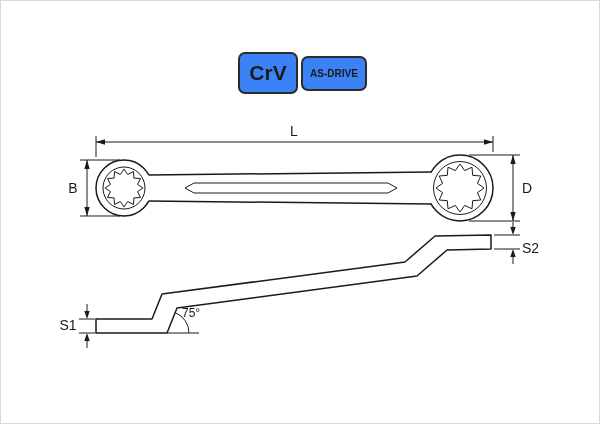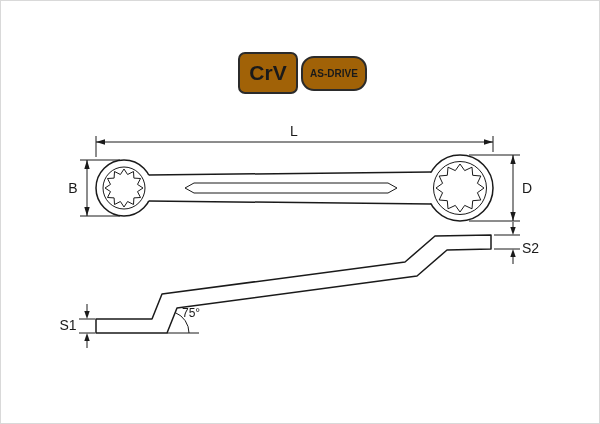--- a/index.html
+++ b/index.html
@@ -3,24 +3,24 @@
 <meta charset="utf-8">
 <style>
   html,body{margin:0;padding:0;background:#ffffff;}
   .canvas{
     position:relative;width:600px;height:424px;box-sizing:border-box;
     background:var(--bg,#ffffff);border:1px solid #d9d9d9;overflow:hidden;
     font-family:"Liberation Sans", sans-serif;
   }
   .badge{
     position:absolute;display:flex;align-items:center;justify-content:center;
-    background:#a16207;border:2px solid #2b2b2b;border-radius:7px;color:#1a1a1a;
+    background:#3b82f6;border:2px solid #2b2b2b;border-radius:7px;color:#1a1a1a;
   }
   .badge-crv{left:237px;top:51px;width:56px;height:38px;font-size:21px;font-weight:bold;}
-  .badge-asdrive{left:300px;top:55px;width:62px;height:31px;font-size:10px;font-weight:bold;letter-spacing:0px;border-radius:13px;}
+  .badge-asdrive{left:300px;top:55px;width:62px;height:31px;font-size:10px;font-weight:bold;letter-spacing:0px;}
   svg{position:absolute;left:0;top:0;}
   .outline{fill:#ffffff;stroke:var(--line,#1a1a1a);stroke-width:1.5;}
   .edge{stroke:var(--line,#1a1a1a);stroke-width:1.5;fill:none;}
   .thin{stroke:var(--line,#1a1a1a);stroke-width:1;fill:none;}
   .arrow{fill:var(--line,#1a1a1a);stroke:none;}
   .dimtext{fill:var(--line,#1a1a1a);font-size:14px;font-family:"Liberation Sans",sans-serif;}
   .angletext{fill:var(--line,#1a1a1a);font-size:12px;font-family:"Liberation Sans",sans-serif;}
   .cover{fill:#ffffff;stroke:none;}
 </style>
 </head>

